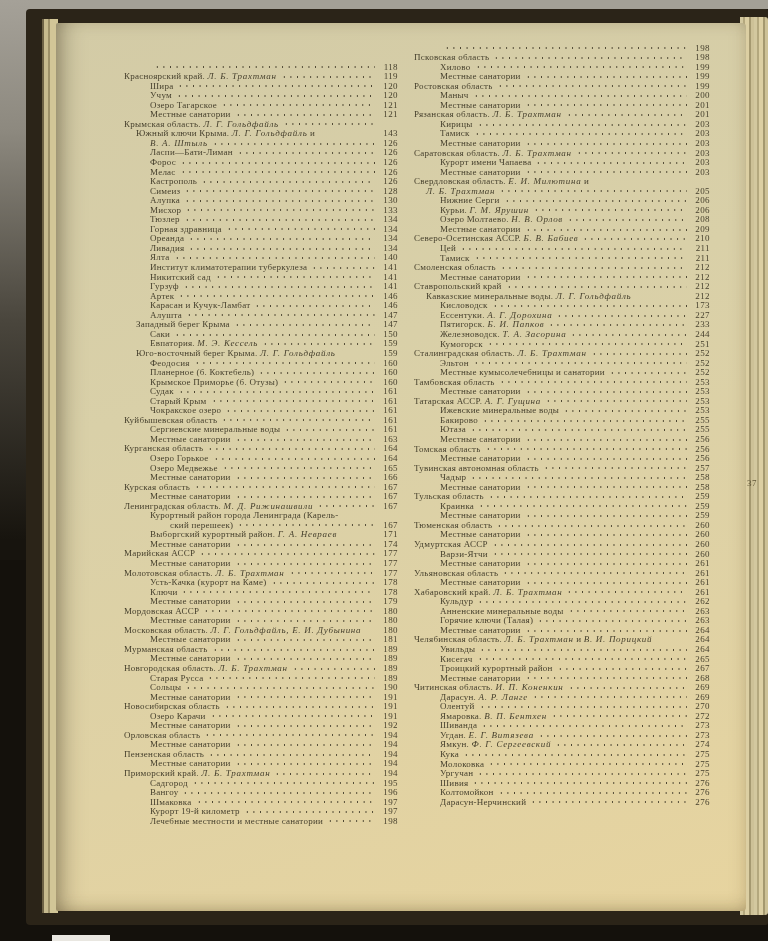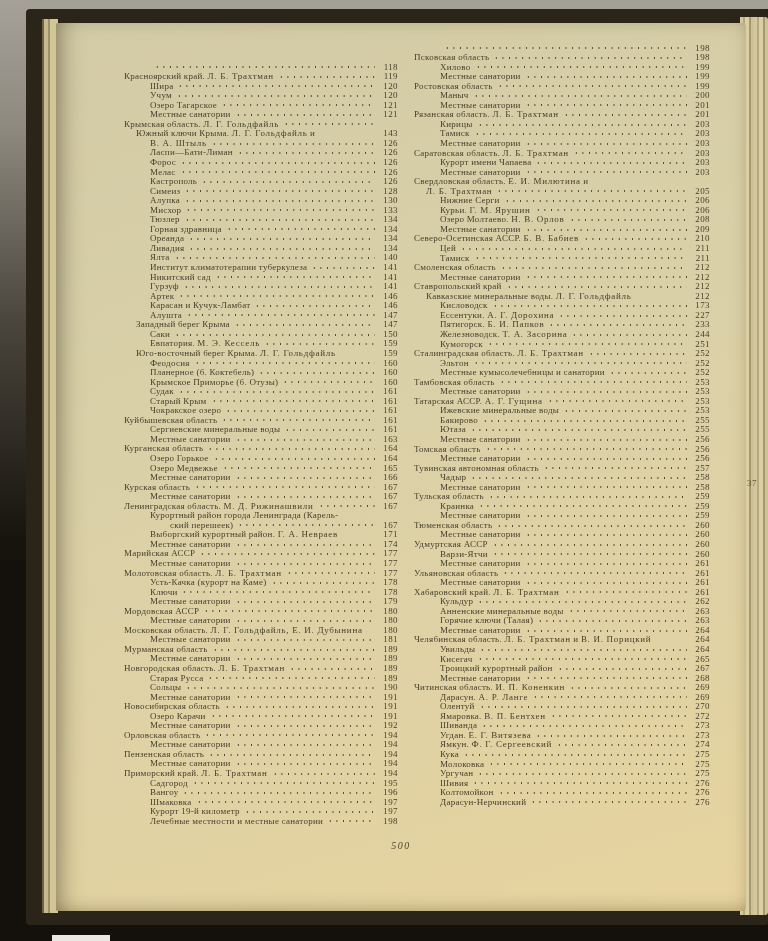--- a/index.html
+++ b/index.html
@@ -33,21 +33,21 @@
   .col{position:absolute;}
   .col-left{left:68px;top:37px;width:274px;}
   .col-right{left:358px;top:18px;width:296px;}
 
   .row{display:flex;align-items:baseline;height:9.55px;
     font-size:9px;line-height:9.55px;color:#453f2c;white-space:nowrap;
     letter-spacing:.25px;}
   .row.in1{padding-left:12px}
   .row.in2{padding-left:26px}
   .row.in3{padding-left:46px}
-  .lbl .seg.i{letter-spacing:.7px;}
+  .lbl .seg.i{font-style:italic;letter-spacing:.7px;}
   .dots{flex:1 1 auto;height:9.55px;margin:0 3px 0 4px;
     background:radial-gradient(circle,#4c4531 .8px,rgba(0,0,0,0) 1px) repeat-x 0 6.2px;
     background-size:6.6px 2px;}
   .dots.nodots{background:none;}
   .pg{min-width:20px;text-align:right;letter-spacing:.4px;}
 
   .folio{position:absolute;left:0;top:817px;width:690px;text-align:center;
     font-size:10px;font-style:italic;color:#4c4531;letter-spacing:1.5px;}
 </style>
 </head>
@@ -861,18 +861,17 @@
     <span class="lbl"><span class="seg">Колтомойкон</span></span>
     <span class="dots"></span>
     <span class="pg">276</span>
   </div>
           <div class="row in2">
     <span class="lbl"><span class="seg">Дарасун-Нерчинский</span></span>
     <span class="dots"></span>
     <span class="pg">276</span>
   </div>
         </div>
-      <div class="folio">500</div>
     </div>
   </div>
 
   <div class="bottom-sliver"></div>
 </div>
 
 </body></html>

